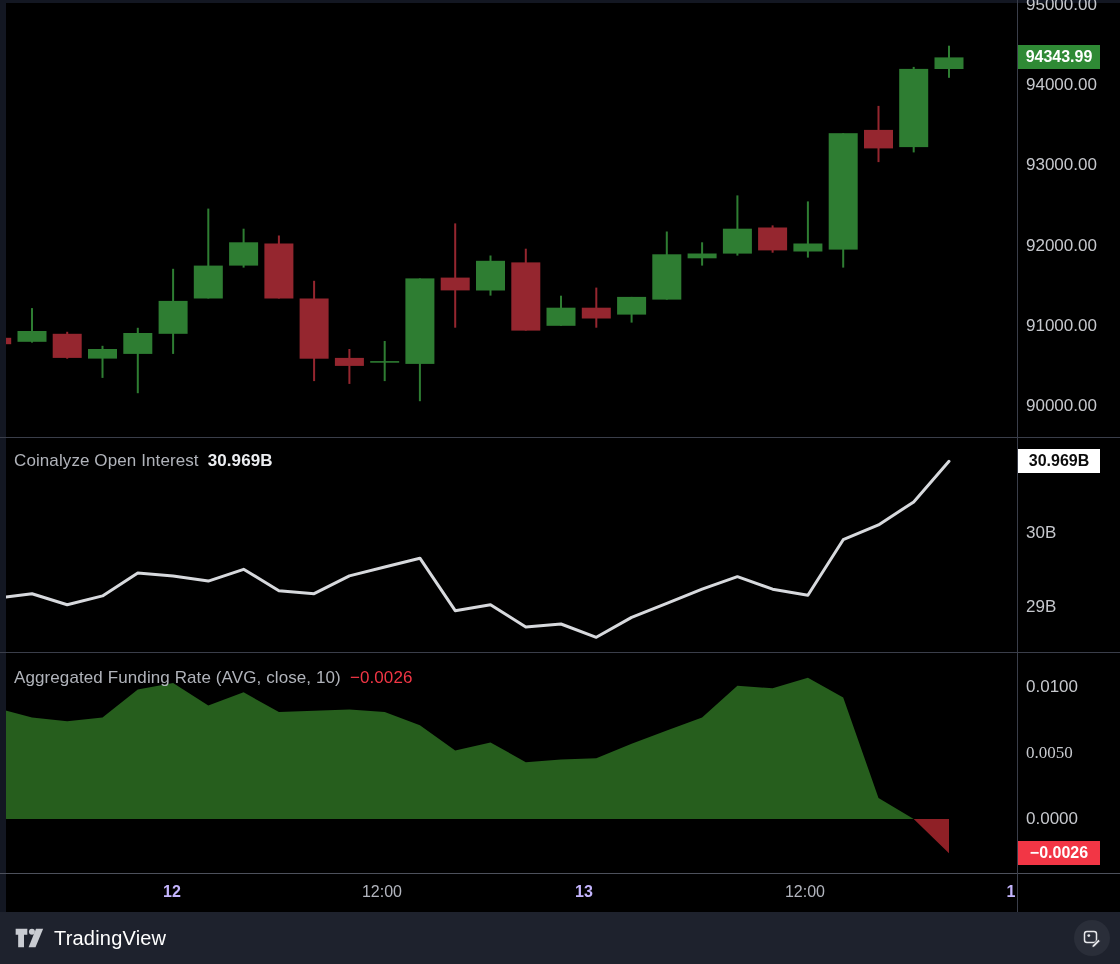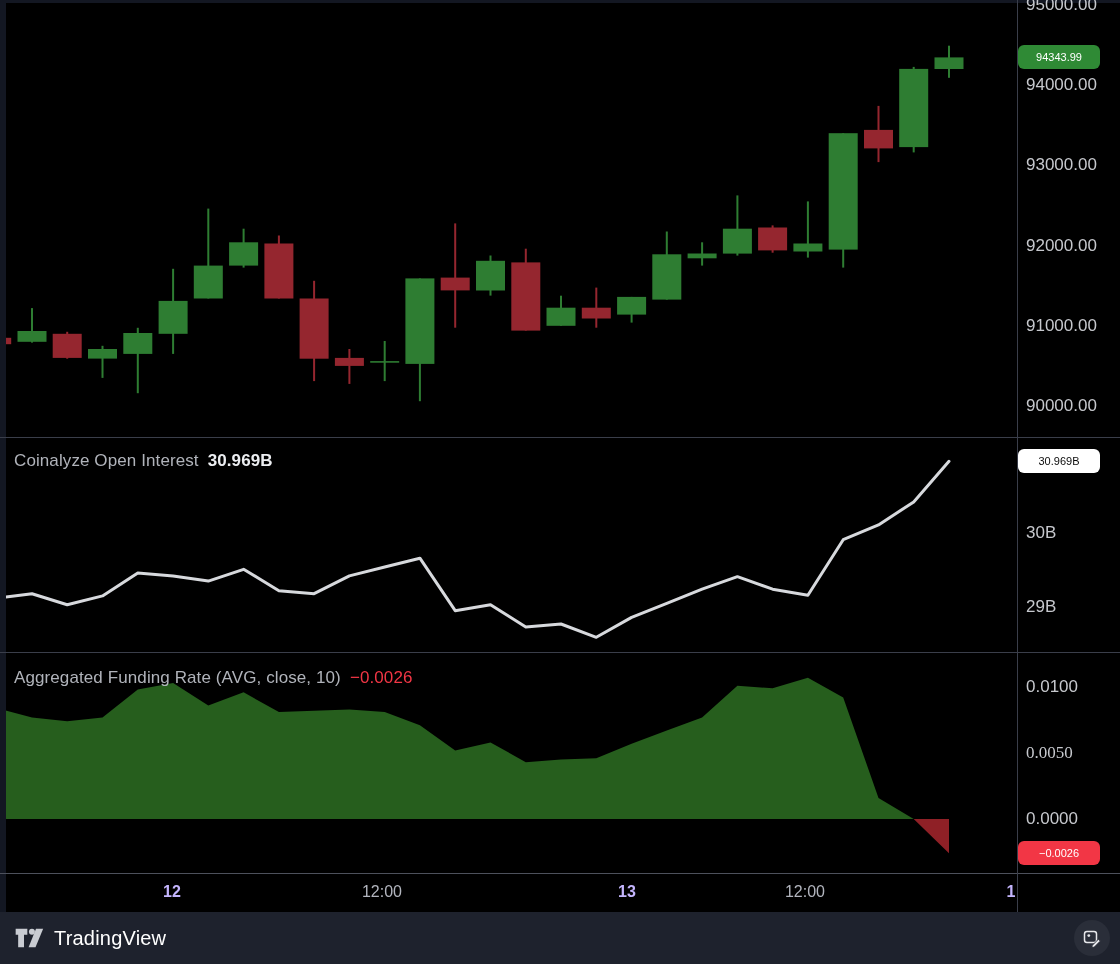--- a/index.html
+++ b/index.html
@@ -23,22 +23,22 @@
     white-space:nowrap; letter-spacing:0.1px; cursor:pointer;
   }
   #t-price { top:15px; }
   #t-oi { top:451px; }
   #t-fr { top:668px; }
   .oi-val { color:#eceef1; font-weight:700; margin-left:9px; }
   .fr-val { color:#f23645; margin-left:9px; }
   #right-axis { position:absolute; left:1018px; top:0; width:102px; height:912px; cursor:ns-resize; }
   .tick { position:absolute; left:8px; height:20px; line-height:20px; font-size:17px; color:#c6c8cd; }
   .badge {
-    position:absolute; left:0; width:82px; height:24px; border-radius:6px;
-    font-size:11px; font-weight:400; text-align:center; line-height:24px;
+    position:absolute; left:0; width:82px; height:24px; border-radius:0;
+    font-size:16px; font-weight:700; text-align:center; line-height:24px;
   }
   #badge-price { background:#2f8a35; color:#ffffff; }
   #badge-oi { background:#ffffff; color:#0b0b0b; }
   #badge-fr { background:#f23645; color:#ffffff; }
   #time-axis { position:absolute; left:0; top:874px; width:1120px; height:38px; cursor:ew-resize; }
   .tlabel {
     position:absolute; top:9px; width:80px; text-align:center;
     font-size:16px; color:#b2b5be;
   }
   .tlabel.major { color:#c4b5fd; font-weight:700; }
@@ -214,21 +214,21 @@
       <div class="tick" style="top: 523px;">30B</div>
       <div class="tick" style="top: 597px;">29B</div>
       <div class="tick" style="top: 677px;">0.0100</div>
       <div class="tick" style="top: 743px; font-family: Liberation Serif, serif;">0.0050</div>
       <div class="tick" style="top: 809px;">0.0000</div>
     </div>
 
   <div id="time-axis">
       <div class="tlabel major" style="left: 132px;">12</div>
       <div class="tlabel" style="left: 342px;">12:00</div>
-      <div class="tlabel major" style="left: 587px;">13</div>
+      <div class="tlabel major" style="left: 544px;">13</div>
       <div class="tlabel" style="left: 765px;">12:00</div>
       <div class="tlabel major" style="left: 971px;">1</div>
     </div>
 
   <div id="footer">
     <div id="brand">
       <svg width="30" height="24" viewBox="0 0 36 28">
         <path d="M2 3h14v7h-4v15h-7V10H2z" fill="#c9ccd2"></path>
         <circle cx="21.5" cy="6.5" r="3.6" fill="#c9ccd2"></circle>
         <path d="M35 3h-8.6L17.5 25h8.3z" fill="#c9ccd2"></path>

